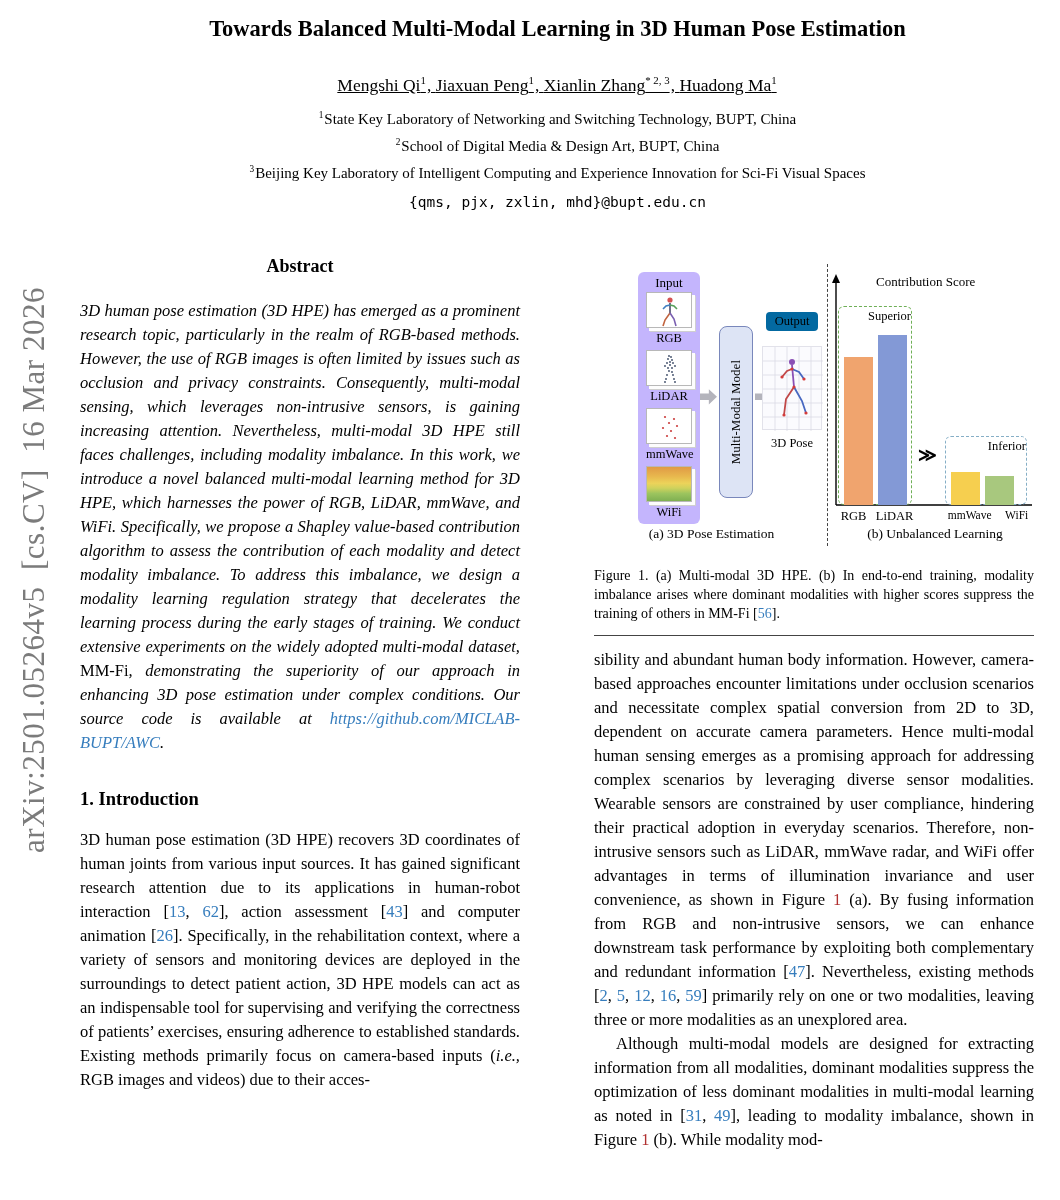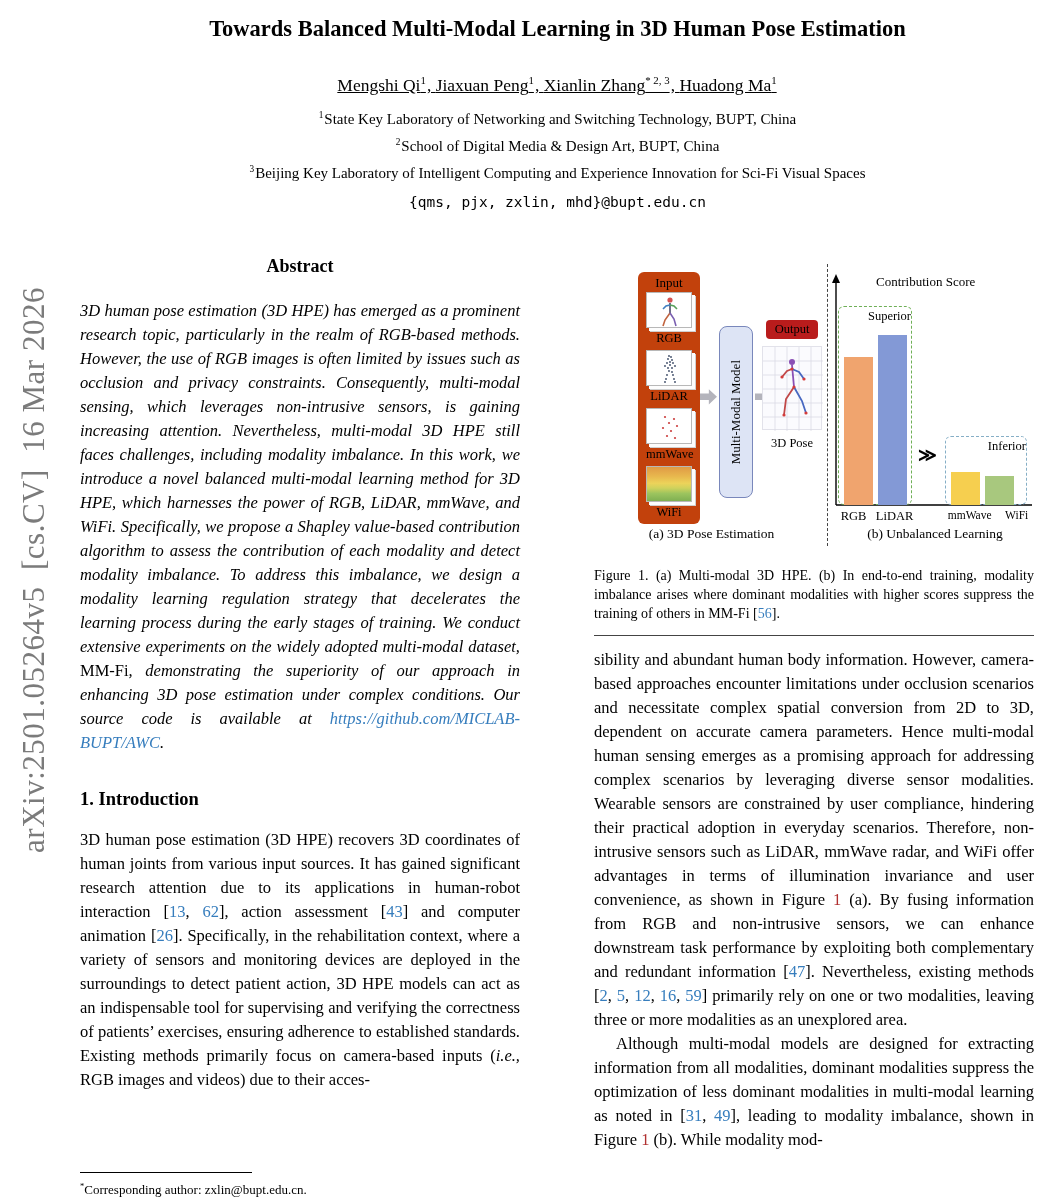--- a/index.html
+++ b/index.html
@@ -44,39 +44,39 @@
   .seg-it   { font-style:italic; }
   .seg-sup  { vertical-align:super; font-size:0.65em; }
 
   
   .footnote { position:absolute; left:80px; bottom:2px; width:440px; font-size:13px; line-height:16px; }
   .footnote-rule { width:172px; border-top:1px solid #000; margin-bottom:5px; }
 
   
   .figure { position:relative; width:440px; height:292px; margin-top:26px; font-size:13px; }
 
-  .input-panel { position:absolute; left:44px; top:12px; width:62px; height:252px; background:#c2410c; border-radius:6px; }
+  .input-panel { position:absolute; left:44px; top:12px; width:62px; height:252px; background:#c4b5fd; border-radius:6px; }
   .input-panel-label { text-align:center; font-size:13px; padding-top:3px; }
   .thumb { position:absolute; left:52px; width:46px; }
   .thumb .img { width:46px; height:36px; background:#fff; border:1px solid #b8b8b8;
                 box-shadow:3px 3px 0 #fdfdfd, 4px 4px 0 #cfcfcf; overflow:hidden; }
   .thumb .lbl { text-align:center; font-size:12.5px; margin-top:3px; }
   .wifi-heat { width:100%; height:100%;
     background:linear-gradient(180deg,#e09a45 0%,#e8b84e 28%,#ecd35a 48%,#cfd25c 62%,#9cc45e 78%,#7fb052 100%); }
 
   .h-arrow { position:absolute; width:17px; height:18px; background:#b4b4bc;
     clip-path:polygon(0 32%,52% 32%,52% 8%,100% 50%,52% 92%,52% 68%,0 68%); }
 
   .mm-box { position:absolute; left:125px; top:66px; width:34px; height:172px;
     background:#dde4f5; border:1.5px solid #7987bb; border-radius:8px;
     display:flex; align-items:center; justify-content:center; }
   .mm-box span { writing-mode:vertical-rl; transform:rotate(180deg); font-size:13px; white-space:nowrap; }
 
-  .output-label { position:absolute; left:172px; top:60px; width:52px; height:19px;
-    background:#b91c1c; border-radius:4px; text-align:center; font-size:12.5px; line-height:19px; }
+  .output-label { position:absolute; left:172px; top:52px; width:52px; height:19px;
+    background:#0369a1; border-radius:4px; text-align:center; font-size:12.5px; line-height:19px; }
   .pose-img { position:absolute; left:168px; top:86px; width:60px; height:84px; background:#fbfbfe; border:1px solid #e2e2ea; }
   .pose-lbl { position:absolute; left:168px; top:176px; width:60px; text-align:center; font-size:12.5px; }
 
   .fig-caption-a { position:absolute; left:10px; top:266px; width:215px; text-align:center; font-size:13.5px; }
   .dash-sep { position:absolute; left:233px; top:4px; height:282px; border-left:1.5px dashed #444; }
 
   
   .chart { position:absolute; left:242px; top:0; width:198px; height:292px; }
   .chart-axes { position:absolute; left:-7px; top:12px; }
   .chart-title { position:absolute; left:40px; top:14px; font-size:13px; white-space:nowrap;font-family:Liberation Serif, serif; }
@@ -290,18 +290,14 @@
       </figure>
 
       <p class="caption"><span>Figure 1. (a) Multi-modal 3D HPE. (b) In end-to-end training, modality imbalance arises where dominant modalities with higher scores suppress the training of others in MM-Fi [</span><span class="seg-cite">56</span><span>].</span></p>
       <div class="caption-rule"></div>
 
       <p class="body-text right-body-1"><span>sibility and abundant human body information. However, camera-based approaches encounter limitations under occlusion scenarios and necessitate complex spatial conversion from 2D to 3D, dependent on accurate camera parameters. Hence multi-modal human sensing emerges as a promising approach for addressing complex scenarios by leveraging diverse sensor modalities. Wearable sensors are constrained by user compliance, hindering their practical adoption in everyday scenarios. Therefore, non-intrusive sensors such as LiDAR, mmWave radar, and WiFi offer advantages in terms of illumination invariance and user convenience, as shown in Figure </span><span class="seg-fig">1</span><span> (a). By fusing information from RGB and non-intrusive sensors, we can enhance downstream task performance by exploiting both complementary and redundant information [</span><span class="seg-cite">47</span><span>]. Nevertheless, existing methods [</span><span class="seg-cite">2</span><span>, </span><span class="seg-cite">5</span><span>, </span><span class="seg-cite">12</span><span>, </span><span class="seg-cite">16</span><span>, </span><span class="seg-cite">59</span><span>] primarily rely on one or two modalities, leaving three or more modalities as an unexplored area.</span></p>
       <p class="body-text indent"><span>Although multi-modal models are designed for extracting information from all modalities, dominant modalities suppress the optimization of less dominant modalities in multi-modal learning as noted in [</span><span class="seg-cite">31</span><span>, </span><span class="seg-cite">49</span><span>], leading to modality imbalance, shown in Figure </span><span class="seg-fig">1</span><span> (b). While modality mod-</span></p>
     </div>
   </div>
 
-  <div class="footnote">
-    <div class="footnote-rule"></div>
-    <div class="footnote-text"><span class="seg-sup">*</span><span>Corresponding author: zxlin@bupt.edu.cn.</span></div>
-  </div>
 
 </div>
 
 </body></html>

